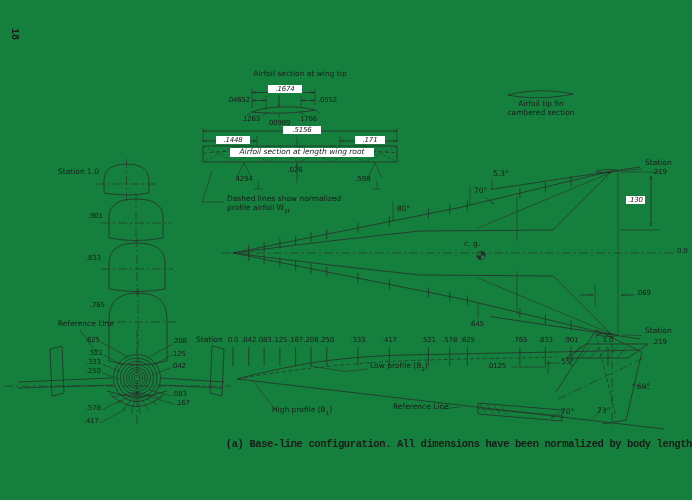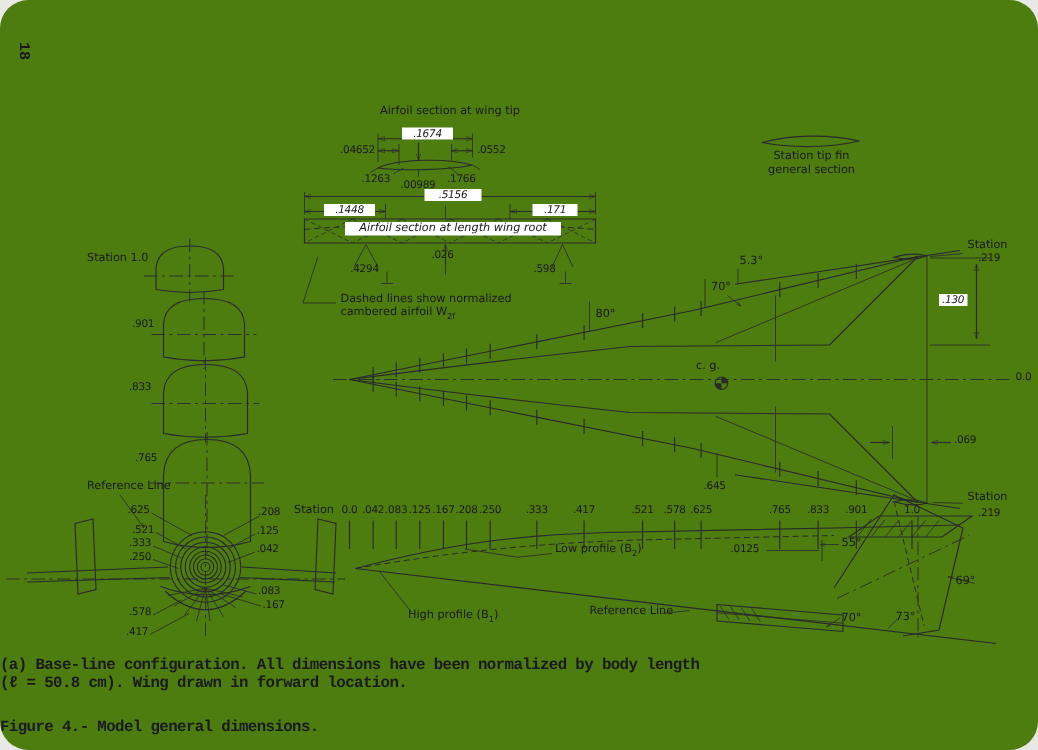--- a/index.html
+++ b/index.html
@@ -1,32 +1,32 @@
 <!DOCTYPE html>
 <html><head>
 <meta charset="utf-8">
 <style>
   html,body{margin:0;padding:0;background:#e8e8e4;}
-  #page{position:relative;width:692px;height:500px;background:#4d7c0f;overflow:hidden;
-        font-family:"DejaVu Sans",sans-serif;color:#1a1a1a;border-radius:19px;}
+  #page{position:relative;width:692px;height:500px;background:#15803d;overflow:hidden;
+        font-family:"DejaVu Sans",sans-serif;color:#1a1a1a;}
   #art{position:absolute;left:0;top:0;}
   #art path,#art line,#art circle,#art polyline{stroke:#2a2a2a;stroke-width:.75;fill:none;}
   #art .thin{stroke-width:.55;}
   #art .cl{stroke-dasharray:9 3 2 3;stroke-width:.6;}
   #art .dsh{stroke-dasharray:4 2.5;stroke-width:.65;}
   #art .ht{stroke-width:.5;stroke-dasharray:3 2;}
   #art .fill{fill:#2a2a2a;stroke:none;}
   .lbl{position:absolute;font-size:7.5px;line-height:1.15;white-space:nowrap;color:#1a1a1a;}
   .num{font-size:7px;letter-spacing:-.2px;}
   .bg{background:#fff;padding:0 2px;font-style:italic;}
   .ctr{text-align:center;}
   .rt{text-align:right;}
   .lbl sub{font-size:5.5px;}
   .mono{font-family:"Liberation Mono",monospace;font-size:10.5px;font-weight:bold;
-        width:692px;text-align:left;letter-spacing:-.4px;}
+        width:692px;text-align:right;letter-spacing:-.4px;}
   #pagenum{position:absolute;left:20px;top:28px;font-family:"Liberation Mono",monospace;
         font-size:10px;font-weight:bold;transform:rotate(90deg);transform-origin:0 0;}
 </style>
 </head>
 <body>
 
 <div id="page">
 
 <svg id="art" width="692" height="500" viewBox="0 0 692 500">
   <defs>
@@ -228,25 +228,25 @@
 
 <div class="lbl num ctr bg" style="left:283px;top:126px;width:34px">.5156</div>
 <div class="lbl num ctr bg" style="left:216px;top:136px;width:30px">.1448</div>
 <div class="lbl num ctr bg" style="left:355px;top:136px;width:26px">.171</div>
 <div class="lbl ctr bg" style="left:230px;top:148px;width:140px">Airfoil section at length wing root</div>
 <div class="lbl num ctr" style="left:283px;top:166px;width:24px">.026</div>
 <div class="lbl num ctr" style="left:228px;top:175px;width:30px">.4294</div>
 <div class="lbl num ctr" style="left:350px;top:175px;width:26px">.598</div>
 <div class="lbl" style="left:227px;top:195px">
   <span>Dashed lines show normalized</span><br>
-  <span>cambered airfoil W</span><sub>2f</sub>
+  <span>profile airfoil W</span><sub>2f</sub>
 </div>
 
-<div class="lbl ctr" style="left:505px;top:100px;width:72px">Station tip fin</div>
-<div class="lbl ctr" style="left:505px;top:109px;width:72px">general section</div>
+<div class="lbl ctr" style="left:505px;top:100px;width:72px">Airfoil tip fin</div>
+<div class="lbl ctr" style="left:505px;top:109px;width:72px">cambered section</div>
 
 <div class="lbl" style="left:58px;top:168px">Station 1.0</div>
 <div class="lbl num" style="left:88px;top:212px">.901</div>
 <div class="lbl num" style="left:86px;top:254px">.833</div>
 <div class="lbl num" style="left:90px;top:301px">.765</div>
 
 <div class="lbl" style="left:58px;top:320px">Reference Line</div>
 <div class="lbl num" style="left:85px;top:336px">.625</div>
 <div class="lbl num" style="left:88px;top:349px">.521</div>
 <div class="lbl num" style="left:86px;top:358px">.333</div>
@@ -299,16 +299,14 @@
   <span>High profile (B</span><sub>1</sub><span>)</span>
 </div>
 <div class="lbl" style="left:393px;top:403px">Reference Line</div>
 <div class="lbl num" style="left:487px;top:362px">.0125</div>
 <div class="lbl" style="left:561px;top:358px">55°</div>
 <div class="lbl" style="left:637px;top:383px">69°</div>
 <div class="lbl" style="left:561px;top:408px">70°</div>
 <div class="lbl" style="left:597px;top:407px">73°</div>
 
 <div class="lbl mono" style="left:0;top:438px">(a) Base-line configuration.  All dimensions have been normalized by body length</div>
-<div class="lbl mono" style="left:0;top:450px">(ℓ = 50.8 cm).  Wing drawn in forward location.</div>
-<div class="lbl mono" style="left:0;top:479px">Figure 4.- Model general dimensions.</div>
 
 </div>
 
 </body></html>

